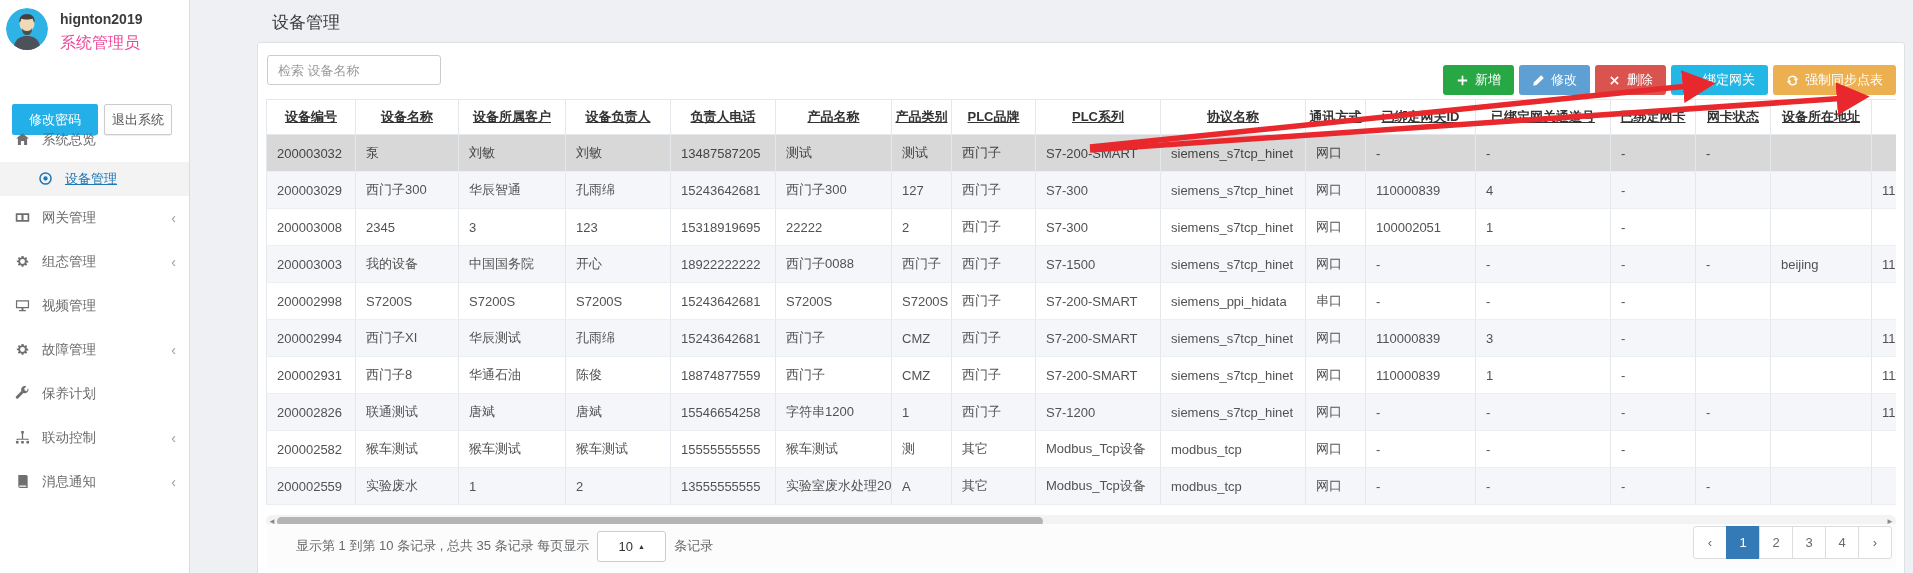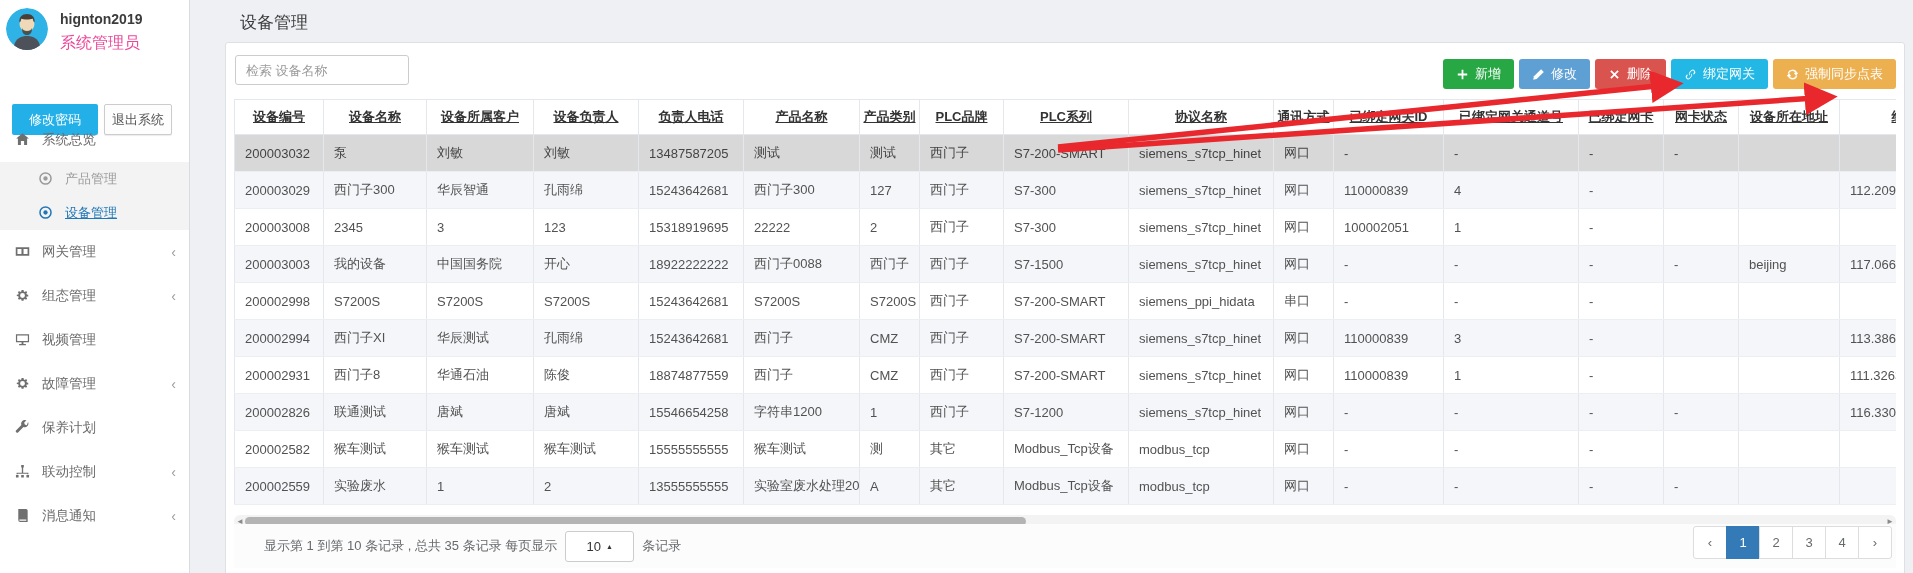--- a/index.html
+++ b/index.html
@@ -1,18 +1,18 @@
 <!DOCTYPE html>
 <html><head>
 <meta charset="utf-8">
 <style>
   * { box-sizing: border-box; margin: 0; padding: 0; }
   html,body { width:1913px; height:573px; overflow:hidden; }
   body { font-family:"Liberation Sans","DejaVu Sans",sans-serif; background:#eef0f4; font-size:13px; color:#555; }
-  .app { display:flex; width:1913px; height:573px; }
+  .app { display:flex; width:1913px; height:573px;gap:32px; }
 
   
   .sidebar { flex:0 0 190px; width:190px; background:#fff; border-right:1px solid #d9dde2; position:relative; overflow:hidden; }
   .user-card { position:relative; height:58px; }
   .avatar { position:absolute; left:6px; top:8px; width:42px; height:42px; border-radius:50%; overflow:hidden; }
   .user-name { position:absolute; left:60px; top:11px; font-size:14px; font-weight:bold; color:#3c3c3c; }
   .user-role { position:absolute; left:60px; top:33px; font-size:16px; color:#ec4899; }
   .user-actions { position:absolute; left:0; top:68px; width:190px; height:32px;margin-top:36px; }
   .btn-pass { position:absolute; left:12px; top:0; width:86px; height:31px; background:#23b0e8; color:#fff; border:none; font-size:13px; border-radius:2px; cursor:pointer; font-family:inherit; }
   .btn-logout { position:absolute; left:104px; top:0; width:68px; height:31px; background:#fdfdfd; color:#555; border:1px solid #ccc; font-size:13px; border-radius:2px; cursor:pointer; box-shadow:0 1px 1px rgba(0,0,0,.08); font-family:inherit; }
@@ -29,21 +29,21 @@
   .menu-item.sub.active-sub .mi-icon { color:#2077b5; }
   .chev { position:absolute; right:13px; top:0; bottom:0; display:flex; align-items:center; color:#9b9b9b; font-size:14px; }
   .chev.down { transform:rotate(-90deg); }
 
   
   .main { position:relative; flex:1; }
   .page-title { position:absolute; left:50px; top:11px; font-size:17px; color:#3b3b3b; }
   .panel { position:absolute; left:35px; right:8px; top:42px; bottom:-4px; background:#fff; border:1px solid #dde1e6; border-radius:3px; }
   .search-input { position:absolute; left:9px; top:12px; width:174px; height:30px; border:1px solid #ccc; border-radius:3px; padding:0 10px; font-size:13px; color:#555; font-family:inherit; outline:none; }
   .search-input::placeholder { color:#9a9a9a; }
-  .toolbar { position:absolute; right:8px; top:16px; display:flex; }
+  .toolbar { position:absolute; right:8px; top:22px; display:flex; }
   .tbtn { display:inline-flex; align-items:center; height:30px; padding:0 13px; margin-left:5px; border:none; border-radius:3px; color:#fff; font-size:13px; cursor:pointer; font-family:inherit; white-space:nowrap; }
   .tbtn .ti { width:13px; height:13px; margin-right:6px; display:inline-flex; }
   .tbtn .ti svg { width:13px; height:13px; fill:#fff; }
 
   .table-wrap { position:absolute; left:8px; right:8px; top:56px; height:410px; overflow:hidden; }
   table { border-collapse:collapse; table-layout:fixed; width:1735px; }
   th { height:35px; font-size:13px; font-weight:bold; color:#333; text-align:center; background:#fff; border:1px solid #e4e7eb; padding:0 0; overflow:hidden; white-space:nowrap;text-decoration:underline; }
   td { height:37px; font-size:13px; color:#525252; border-left:1px solid #e4e7eb; border-right:1px solid #e4e7eb; border-bottom:1px solid #eceff2; padding:0 10px; white-space:nowrap; overflow:hidden; }
   tr.even td { background:#f4f6f9; }
   tr.selected td { background:#d8d8d8; color:#444; }
@@ -89,29 +89,20 @@
       <button class="btn-logout">退出系统</button>
     </div>
     <nav class="menu">
         <div class="menu-item">
           <span class="mi-icon">
             <svg viewBox="0 0 16 16" fill="currentColor">
               <path d="M8 1.2 14.8 7h-1.9v6.8H9.7V9.6H6.3v4.2H3.1V7H1.2z"></path>
             </svg>
           </span>
           <span class="mi-label">系统总览</span>
-        </div>
-        <div class="menu-item sub">
-          <span class="mi-icon">
-            <svg viewBox="0 0 16 16" fill="currentColor">
-              <circle cx="8" cy="8" r="5.9" fill="none" stroke="currentColor" stroke-width="1.6"></circle>
-              <circle cx="8" cy="8" r="2.3"></circle>
-            </svg>
-          </span>
-          <span class="mi-label">产品管理</span>
         </div>
         <div class="menu-item sub active-sub">
           <span class="mi-icon">
             <svg viewBox="0 0 16 16" fill="currentColor">
               <circle cx="8" cy="8" r="5.9" fill="none" stroke="currentColor" stroke-width="1.6"></circle>
               <circle cx="8" cy="8" r="2.3"></circle>
             </svg>
           </span>
           <span class="mi-label">设备管理</span>
         </div>

